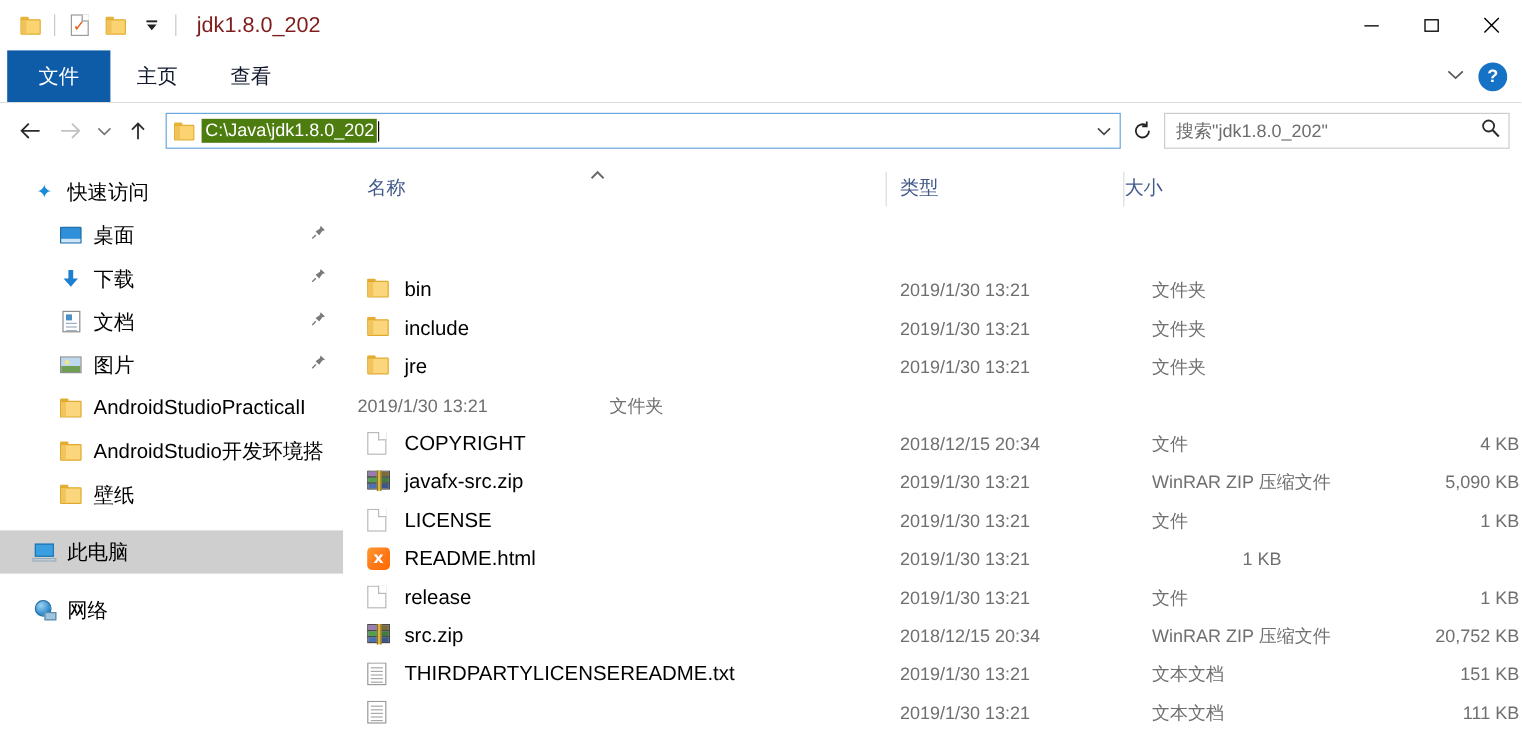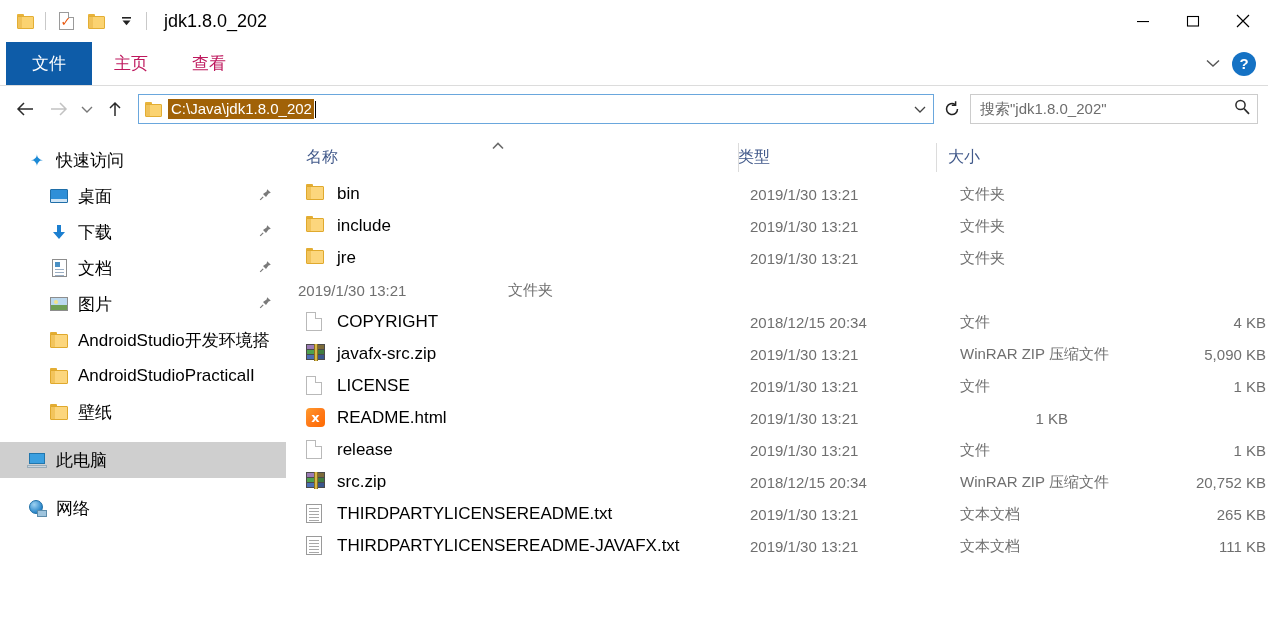--- a/index.html
+++ b/index.html
@@ -10,47 +10,47 @@
     font-family: "Liberation Sans", "DejaVu Sans", sans-serif;
     color: #000;
   }
   .window { width: 1268px; height: 619px; position: relative; background: #fff; display: flex; flex-direction: column; }
 
   
   .titlebar { height: 42px; display: flex; align-items: center; background: #ffffff; flex: 0 0 auto; }
   .qat { display: flex; align-items: center; padding-left: 10px; gap: 0px; }
   .qat-btn { width: 30px; height: 30px; display: flex; align-items: center; justify-content: center; }
   .qat-sep { width: 1px; height: 18px; background: #c9c9c9; margin: 0 5px; }
-  .title-text { font-size: 18px; color: #000000; margin-left: 12px; white-space: nowrap; }
+  .title-text { font-size: 18px; color: #7f1d1d; margin-left: 12px; white-space: nowrap; }
   .win-ctrls { margin-left: auto; display: flex; height: 42px; }
   .win-btn { width: 50px; height: 42px; display: flex; align-items: center; justify-content: center; }
   .win-btn svg { display: block; }
 
   
   .folder-ic { position: relative; width: 17px; height: 15px; }
   .folder-ic .tab { position: absolute; left: 0; top: 0; width: 7px; height: 3px; background: #e8b33a; border-radius: 1px 1px 0 0; }
   .folder-ic .body { position: absolute; left: 0; top: 2px; width: 17px; height: 13px; background: #fbd371; border: 1px solid #e3ae34; border-radius: 1px; }
   .folder-ic .body::after { content: ""; position: absolute; left: 0; top: 0; width: 4px; height: 100%; background: #f0c25a; }
 
   
   .ribbon { height: 44px; display: flex; align-items: stretch; background: #fff; border-bottom: 1px solid #dcdcdc; flex: 0 0 auto; }
-  .rtab { display: flex; align-items: center; padding: 0 22px; font-size: 17px; color: #be185d; cursor: default; }
+  .rtab { display: flex; align-items: center; padding: 0 22px; font-size: 17px; color: #0f172a; cursor: default; }
   .rtab.file { background: #0e5ca8; color: #fff; margin-left: 6px; padding: 0 26px; }
   .ribbon-right { margin-left: auto; display: flex; align-items: center; gap: 10px; padding-right: 12px; }
   .help-circle { width: 24px; height: 24px; border-radius: 50%; background: #1572c4; color: #fff; font-size: 15px; font-weight: bold;
                  display: flex; align-items: center; justify-content: center; }
 
   
   .addrbar { height: 46px; display: flex; align-items: center; padding: 0 10px 0 8px; background: #fff; flex: 0 0 auto; }
   .nav-btn { width: 34px; height: 34px; display: flex; align-items: center; justify-content: center; color: #2b2b2b; }
   .nav-btn.dis { color: #c2c2c2; }
   .nav-small { width: 22px; }
   .addr-box { flex: 1 1 auto; height: 30px; border: 1px solid #6aa7dd; background: #fff; display: flex; align-items: center;
               padding: 0 2px 0 6px; margin-left: 6px; min-width: 0; }
-  .addr-path { background: #a16207; color: #fff; font-size: 15px; padding: 1px 2px 2px 3px; margin-left: 6px; white-space: nowrap; }
+  .addr-path { background: #4d7c0f; color: #fff; font-size: 15px; padding: 1px 2px 2px 3px; margin-left: 6px; white-space: nowrap; }
   .caret-bar { width: 1px; height: 17px; background: #000; margin-left: 1px; }
   .addr-drop { margin-left: auto; width: 22px; height: 28px; display: flex; align-items: center; justify-content: center; color: #444; }
   .refresh-btn { width: 30px; height: 30px; display: flex; align-items: center; justify-content: center; margin: 0 3px; }
   .search-box { width: 288px; height: 30px; border: 1px solid #cccccc; background: #fff; display: flex; align-items: center;
                 padding: 0 6px 0 9px; }
   .search-ph { font-size: 15px; color: #6d6d6d; white-space: nowrap; }
   .search-ic { margin-left: auto; color: #2b2b2b; }
 
   
   .body-area { flex: 1 1 auto; display: flex; min-height: 0; }
@@ -65,25 +65,25 @@
   .pin { position: absolute; right: 14px; top: 50%; transform: translateY(-50%); color: #7a7a7a; }
   .sgap { height: 12px; }
 
   
   .filelist { flex: 1 1 auto; display: flex; flex-direction: column; min-width: 0; overflow: hidden; }
   .colhead { height: 46px; display: flex; align-items: flex-end; position: relative; flex: 0 0 auto; }
   .ch { font-size: 16px; color: #41598a; padding-bottom: 10px; position: relative; white-space: nowrap; }
   .ch .divider { position: absolute; left: 0; top: -4px; bottom: 6px; width: 1px; background: #dcdcdc; }
   .ch-name  { width: 452px; padding-left: 20px; }
   .ch-date  { width: 210px; padding-left: 12px; }
-  .ch-type  { width: 198px; }
-  .ch-size  { width: 120px; padding-left: 12px; }
+  .ch-type  { width: 198px; padding-left: 12px; }
+  .ch-size  { width: 120px; padding-left: 1px; }
   .sort-caret { position: absolute; left: 205px; top: 6px; color: #6b6b6b; font-size: 13px; }
 
-  .rows { flex: 1 1 auto; overflow: hidden; }
+  .rows { flex: 1 1 auto; overflow: hidden; margin-top: 48px; }
   .row { height: 32px; display: flex; align-items: center; }
   .cell { white-space: nowrap; overflow: hidden; }
   .c-name { width: 452px; display: flex; align-items: center; padding-left: 20px; }
   .c-name .nm { font-size: 17px; color: #000; margin-left: 11px; }
   .c-date { width: 210px; padding-left: 12px; font-size: 15px; color: #6f6f6f; }
   .c-type { width: 198px; padding-left: 12px; font-size: 15px; color: #6f6f6f; }
   .c-size { width: 120px; padding-left: 12px; font-size: 15px; color: #6f6f6f; text-align: right; padding-right: 0; }
 
   
   .ic-wrap { width: 20px; height: 20px; flex: 0 0 20px; position: relative; }
@@ -323,31 +323,31 @@
         </div>
       </div>
 
       <div class="snode child">
         <div class="ic">
             <div class="ic-folder">
               <div class="tb"></div>
               <div class="bd"></div>
             </div>
           </div>
-        <div class="lbl">AndroidStudio开发环境搭</div>
+        <div class="lbl">AndroidStudioPracticalI</div>
       </div>
 
       <div class="snode child">
         <div class="ic">
             <div class="ic-folder">
               <div class="tb"></div>
               <div class="bd"></div>
             </div>
           </div>
-        <div class="lbl">AndroidStudioPracticalI</div>
+        <div class="lbl">AndroidStudio开发环境搭</div>
       </div>
 
 
       <div class="snode child">
         <div class="ic">
             <div class="ic-folder">
               <div class="tb"></div>
               <div class="bd"></div>
             </div>
           </div>
@@ -544,35 +544,34 @@
                   <div class="ln" style="top:6px"></div>
                   <div class="ln" style="top:9px"></div>
                   <div class="ln" style="top:12px"></div>
                   <div class="ln" style="top:15px"></div>
                 </div>
             </div>
             <div class="nm">THIRDPARTYLICENSEREADME.txt</div>
           </div>
           <div class="cell c-date">2019/1/30 13:21</div>
           <div class="cell c-type">文本文档</div>
-          <div class="cell c-size">265 KB</div>
+          <div class="cell c-size">151 KB</div>
         </div>
 
         <div class="row">
           <div class="cell c-name">
             <div class="ic-wrap">
               <div class="ic-txt">
                   <div class="ln" style="top:3px"></div>
                   <div class="ln" style="top:6px"></div>
                   <div class="ln" style="top:9px"></div>
                   <div class="ln" style="top:12px"></div>
                   <div class="ln" style="top:15px"></div>
                 </div>
             </div>
-            <div class="nm">THIRDPARTYLICENSEREADME-JAVAFX.txt</div>
           </div>
           <div class="cell c-date">2019/1/30 13:21</div>
           <div class="cell c-type">文本文档</div>
           <div class="cell c-size">111 KB</div>
         </div>
 
       </div>
     </div>
   </div>
 </div>

